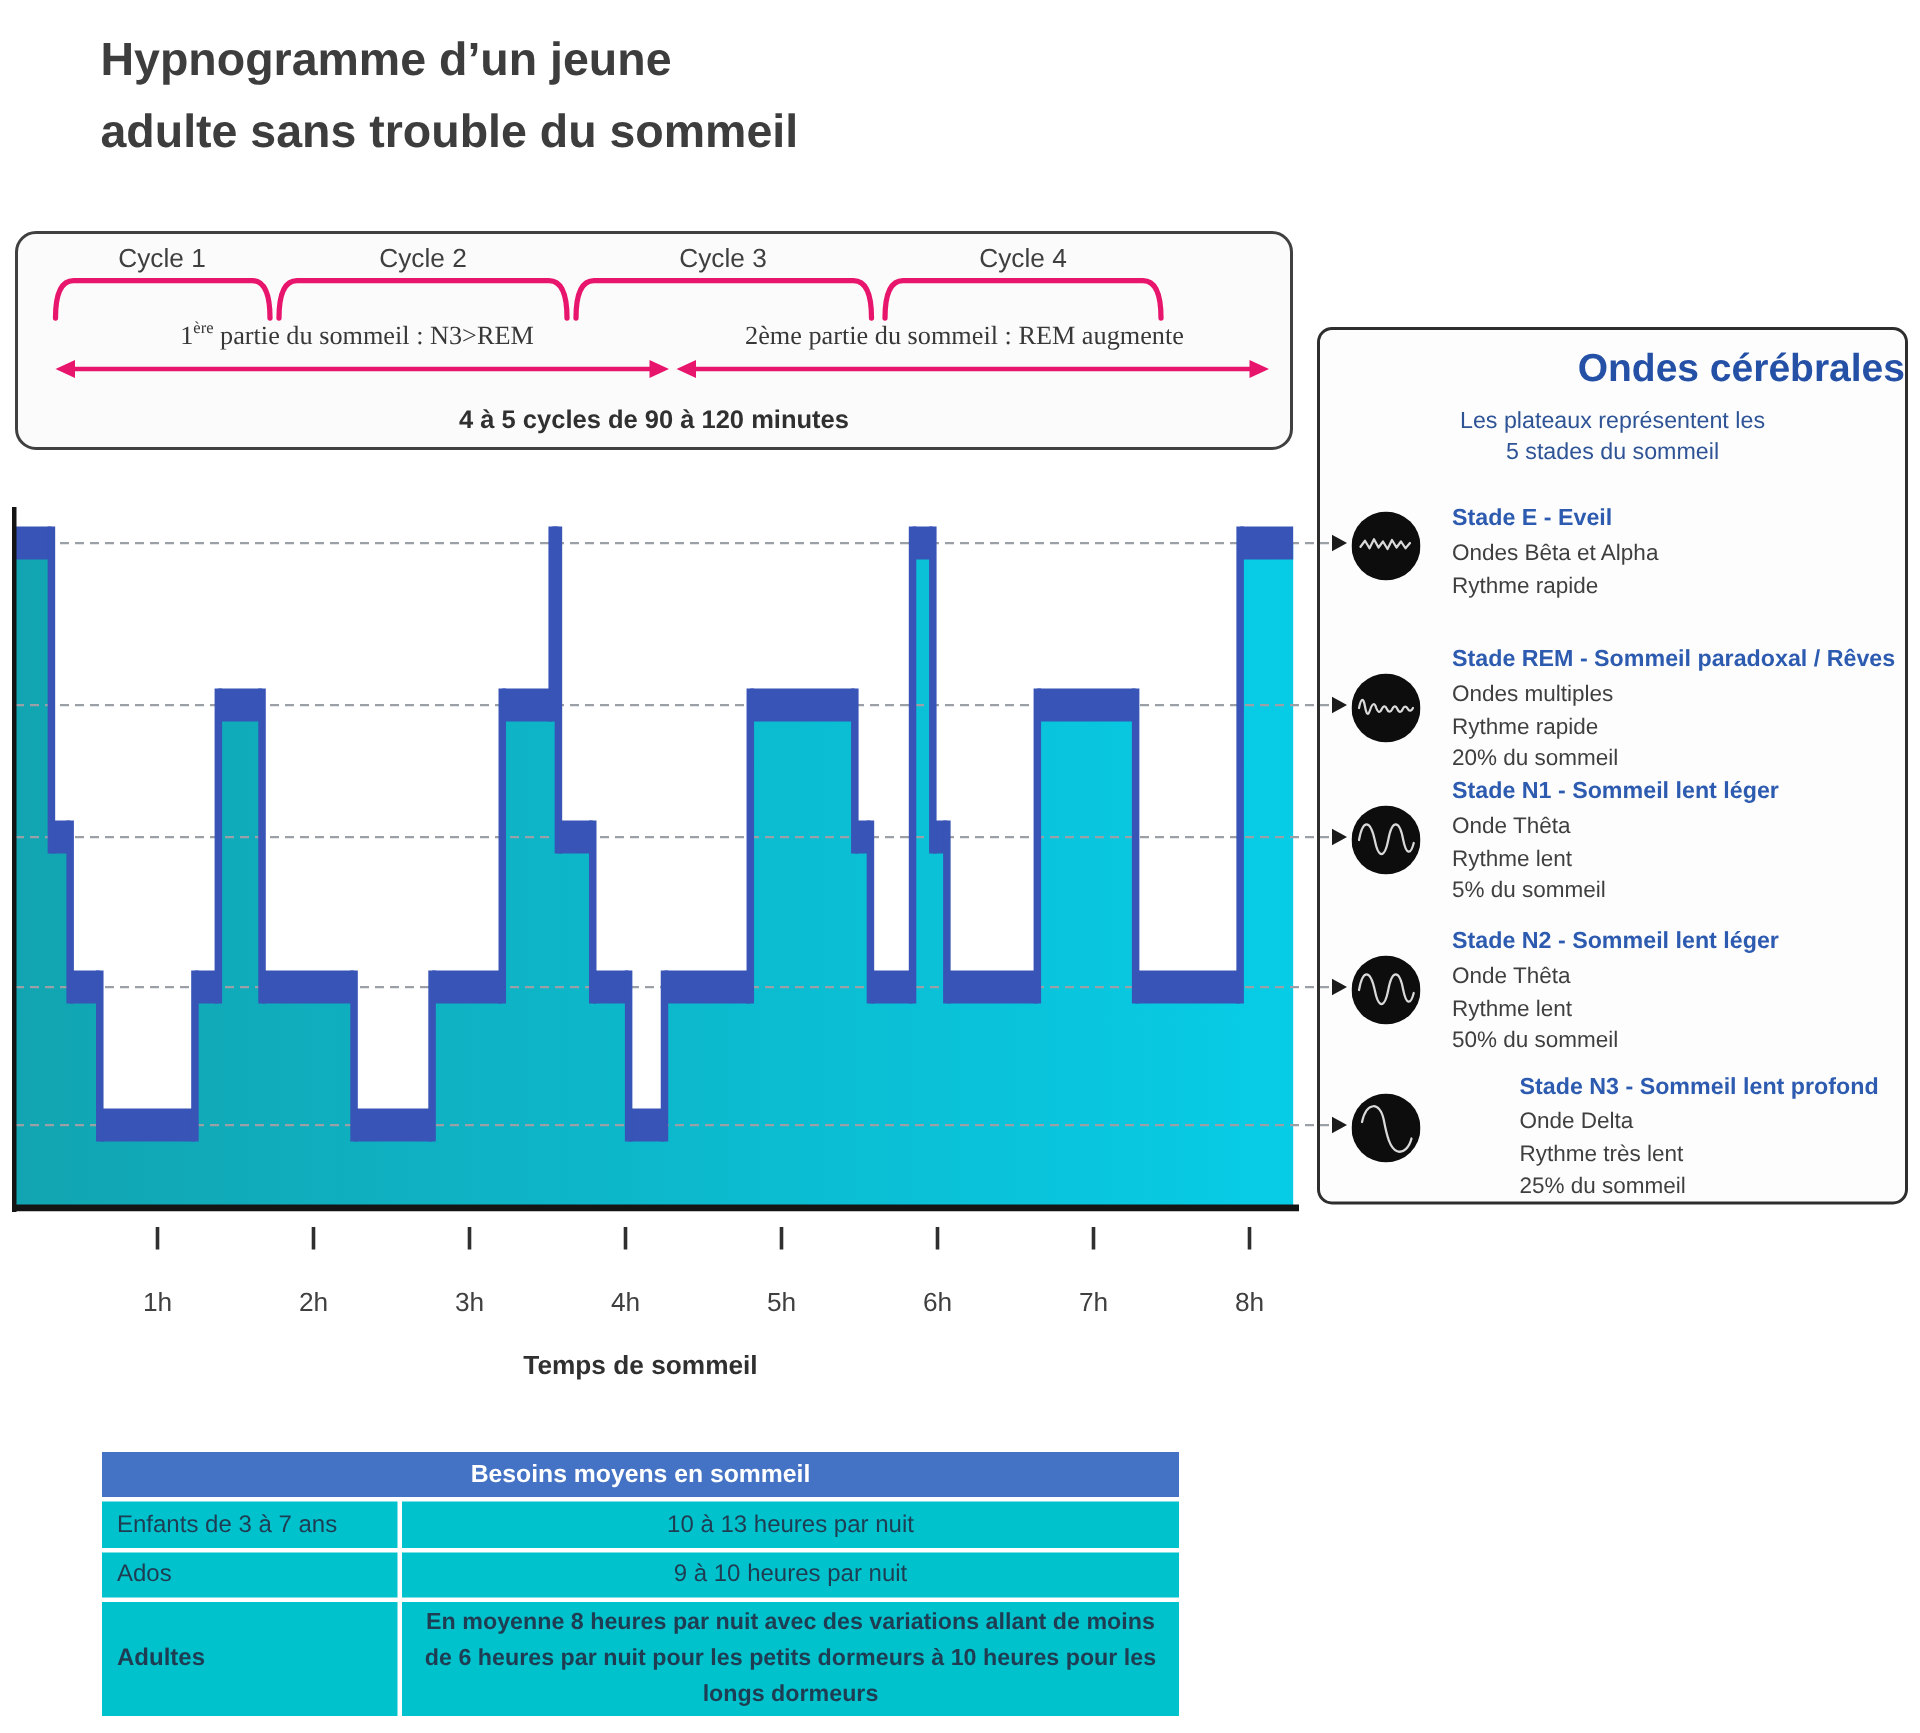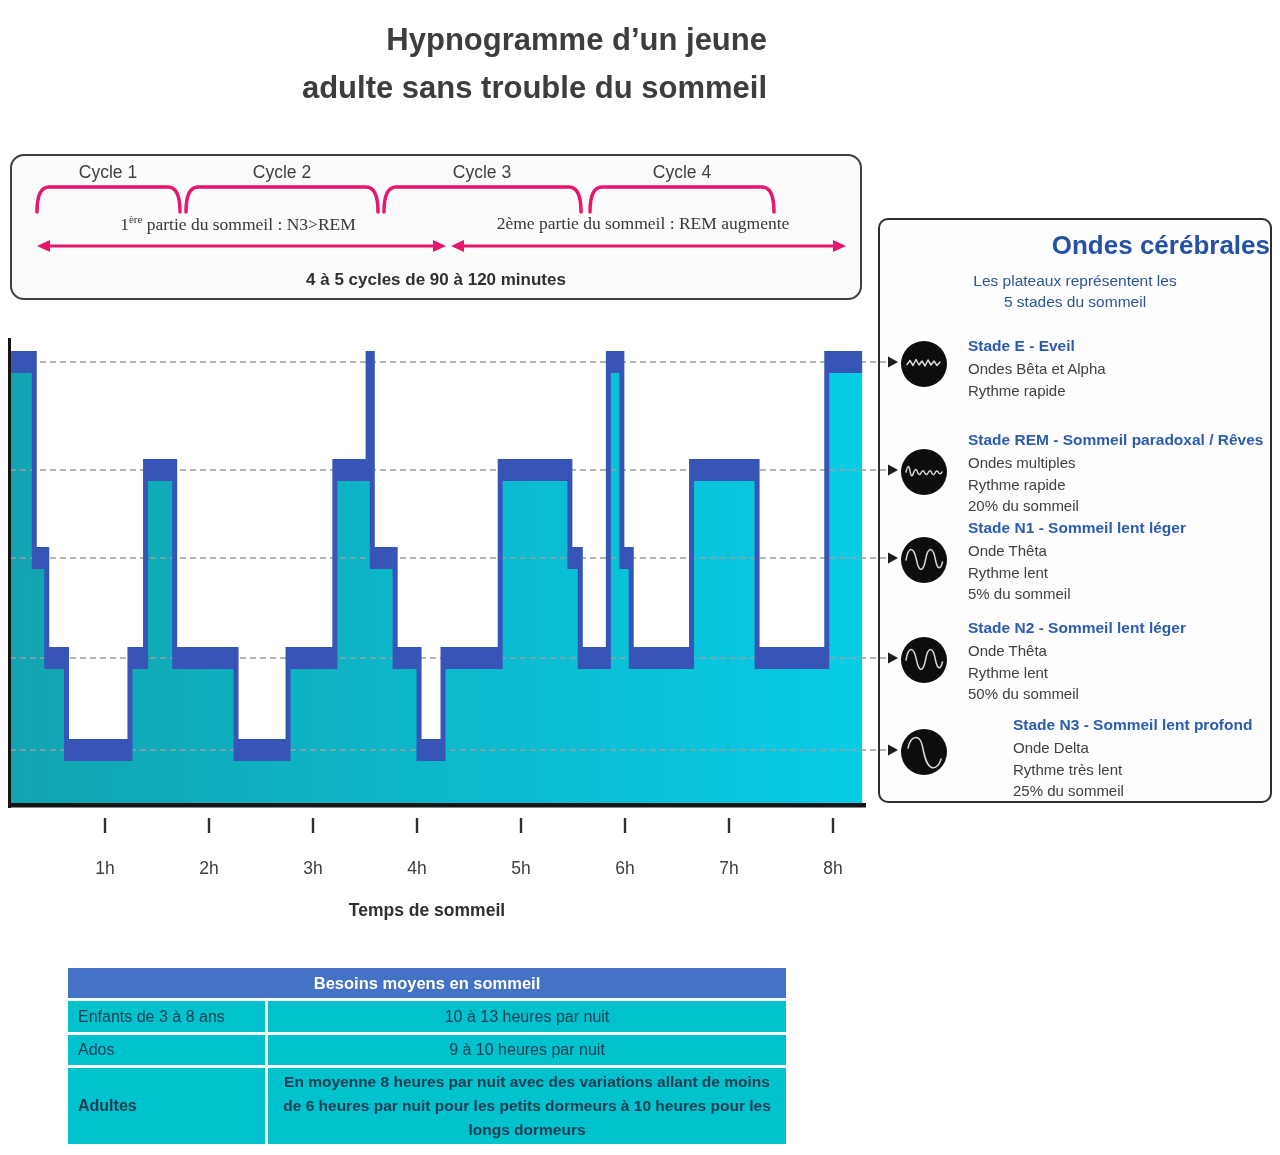--- a/index.html
+++ b/index.html
@@ -1,20 +1,20 @@
 <!DOCTYPE html>
 <html><head>
 <meta charset="utf-8">
 <style>
   html,body{margin:0;padding:0;background:#ffffff;}
   body{font-family:"Liberation Sans", sans-serif;}
   .page{position:relative;width:1280px;height:1155px;background:#fff;overflow:hidden;}
 
   
-  .main-title{position:absolute;left:67px;top:16px;width:700px;text-align:right;
+  .main-title{position:absolute;left:67px;top:16px;width:700px;text-align:left;
     font-size:31px;font-weight:bold;color:#3d3d3d;line-height:48px;}
 
   
   .cycles-box{position:absolute;left:10px;top:154px;width:852px;height:146px;
     border:2.5px solid #404040;border-radius:14px;background:#fbfbfc;box-sizing:border-box;}
   .cycles-box svg{position:absolute;left:0;top:0;}
   .cycle-label{position:absolute;top:6px;width:160px;margin-left:-80px;text-align:center;
     font-size:17.5px;color:#3f3f3f;}
   .part-text{position:absolute;top:57px;width:440px;margin-left:-220px;text-align:center;
     font-size:17.5px;color:#383838;font-family:Liberation Serif, serif;}
@@ -237,21 +237,21 @@
           <div class="heading">Stade N3 - Sommeil lent profond</div>
           <div class="line">Onde Delta</div>
           <div class="line">Rythme très lent</div>
           <div class="line">25% du sommeil</div>
         </div>
       </div>
   </div>
 
   <div class="needs-table" id="needs-table">
     <div class="t-header">Besoins moyens en sommeil</div>
-  <div class="t-cell t-label">Enfants de 3 à 8 ans</div>
+  <div class="t-cell t-label">Enfants de 3 à 7 ans</div>
       <div class="t-cell t-value">10 à 13 heures par nuit</div>
       <div class="t-cell t-label">Ados</div>
       <div class="t-cell t-value">9 à 10 heures par nuit</div>
       <div class="t-cell t-label t-bold">Adultes</div>
       <div class="t-cell t-value t-bold">En moyenne 8 heures par nuit avec des variations allant de moins de 6 heures par nuit pour les petits dormeurs à 10 heures pour les longs dormeurs</div>
     </div>
 
 </div>
 
 </body></html>

